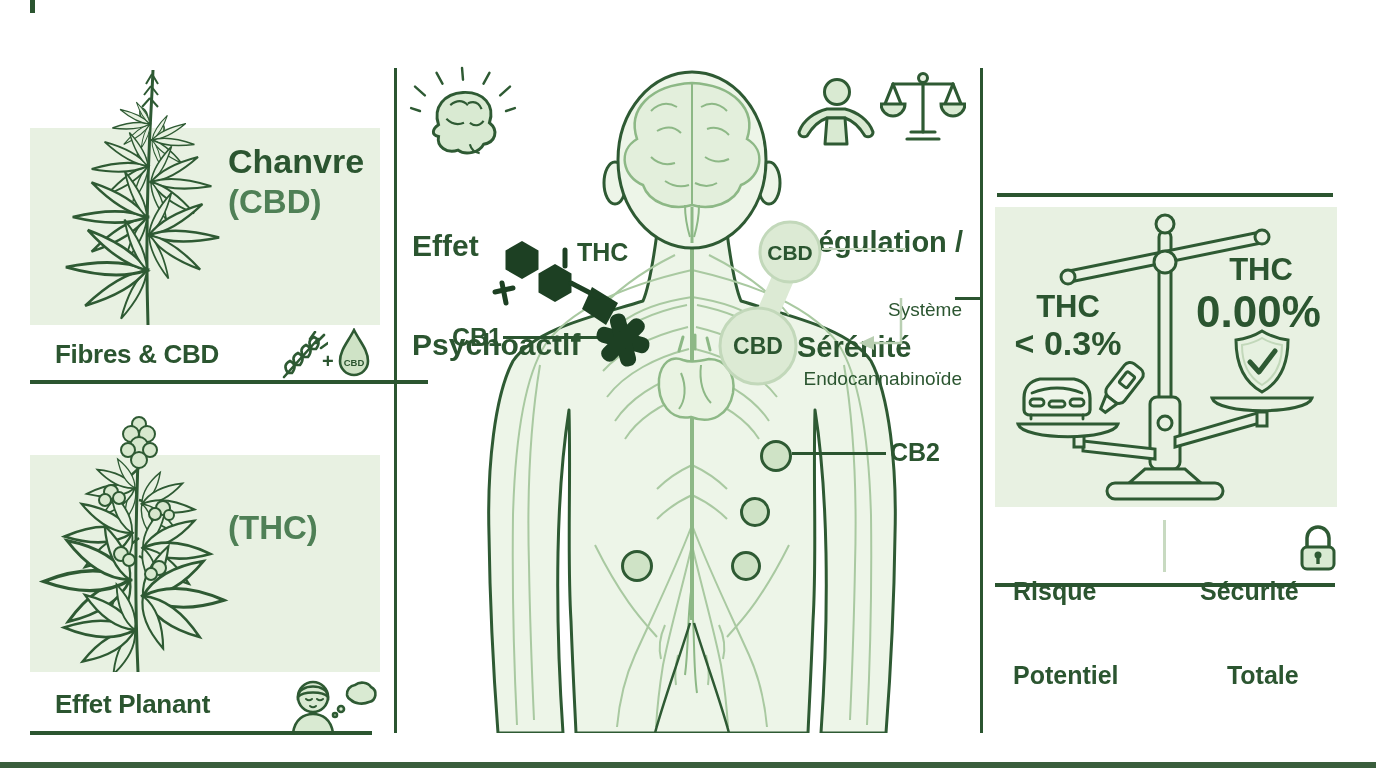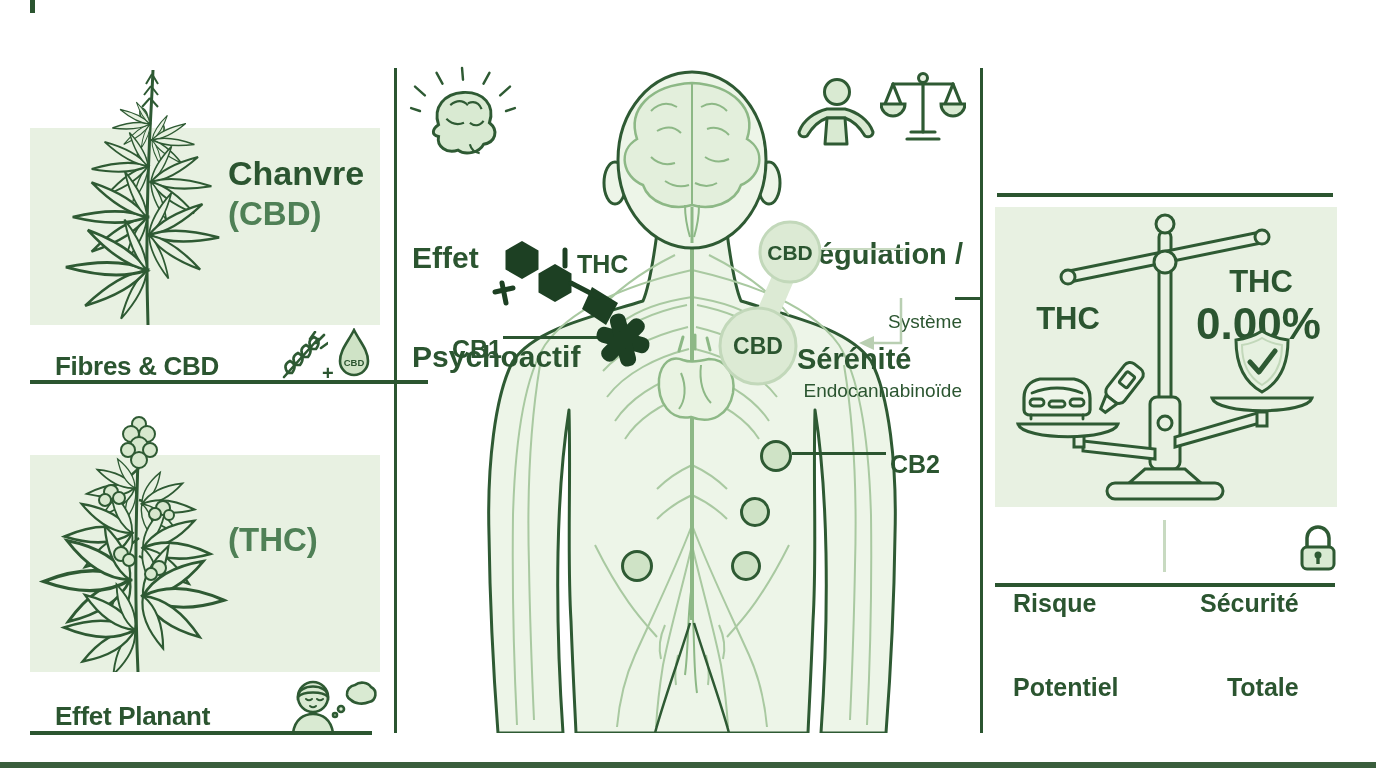--- a/index.html
+++ b/index.html
@@ -1,19 +1,19 @@
 <!DOCTYPE html>
 <html><head>
 <meta charset="utf-8">
 <style>
   html,body{margin:0;padding:0;background:#ffffff;}
   #canvas{position:relative;width:1376px;height:768px;background:#ffffff;overflow:hidden;
           font-family:"Liberation Sans",sans-serif;}
   .abs{position:absolute;}
-  .lbl{position:absolute;color:#2b5530;font-weight:800;line-height:1.12;white-space:pre;margin-top:12px;}
+  .lbl{position:absolute;color:#2b5530;font-weight:800;line-height:1.12;white-space:pre;}
   .lbl span{display:block;}
   .sub{color:#4f8056;font-weight:600;}
   .panel{position:absolute;background:#e8f1e2;}
   .hline{position:absolute;background:#2b5530;}
   .vline{position:absolute;background:#2b5530;}
   .softline{position:absolute;background:#c8dac1;}
   .receptor{position:absolute;border:3.5px solid #2e5a33;background:#cfe3c6;border-radius:50%;}
   svg text{font-family:"Liberation Sans",sans-serif;}
 </style>
 </head>
@@ -351,20 +351,21 @@
       <rect x="79" y="228" width="10" height="12"></rect>
       <rect x="262" y="205" width="10" height="14"></rect>
       <path d="M23,217 L123,217 C118,234 28,234 23,217 Z"></path>
       <path d="M217,191 L317,191 C312,208 222,208 217,191 Z"></path>
       <path d="M150,262 L190,262 L206,276 L134,276 Z"></path>
       <rect x="112" y="276" width="116" height="16" rx="8"></rect>
     </g>
   </svg>
 
   <div class="lbl" style="left:1008px;top:290px;width:120px;text-align:center;font-size:31px;">THC</div>
+  <div class="lbl" style="left:1003px;top:324px;width:130px;text-align:center;font-size:34px;">&lt; 0.3%</div>
   <svg class="abs" style="left:1018px;top:370px;" width="78" height="52" viewBox="0 0 78 52">
     <g fill="#eef5e9" stroke="#2e5a33" stroke-width="3.2" stroke-linejoin="round">
       <path d="M6,40 L6,28 C6,18 12,11 22,9 L56,9 C66,11 72,18 72,28 L72,40 C72,43 69,45 66,45 L12,45 C9,45 6,43 6,40 Z"></path>
     </g>
     <g fill="none" stroke="#2e5a33" stroke-width="2.8" stroke-linecap="round">
       <path d="M14,23 Q39,13 64,23"></path>
       <rect x="12" y="29" width="14" height="7" rx="3.5"></rect>
       <rect x="52" y="29" width="14" height="7" rx="3.5"></rect>
       <rect x="31" y="31" width="16" height="6" rx="3"></rect>
       <path d="M13,45 L13,49 M65,45 L65,49"></path>

